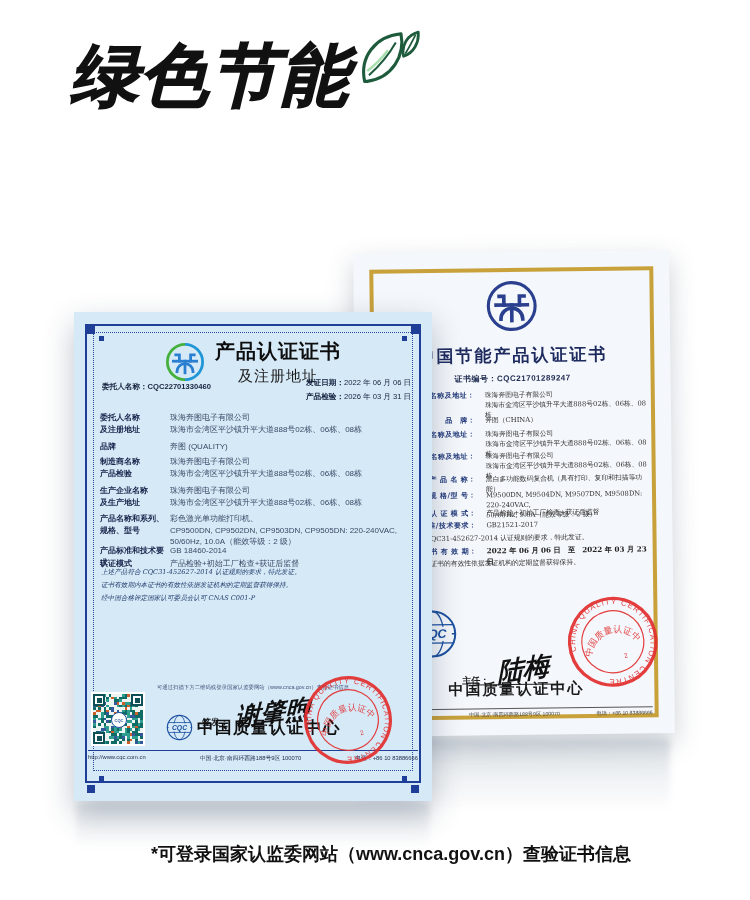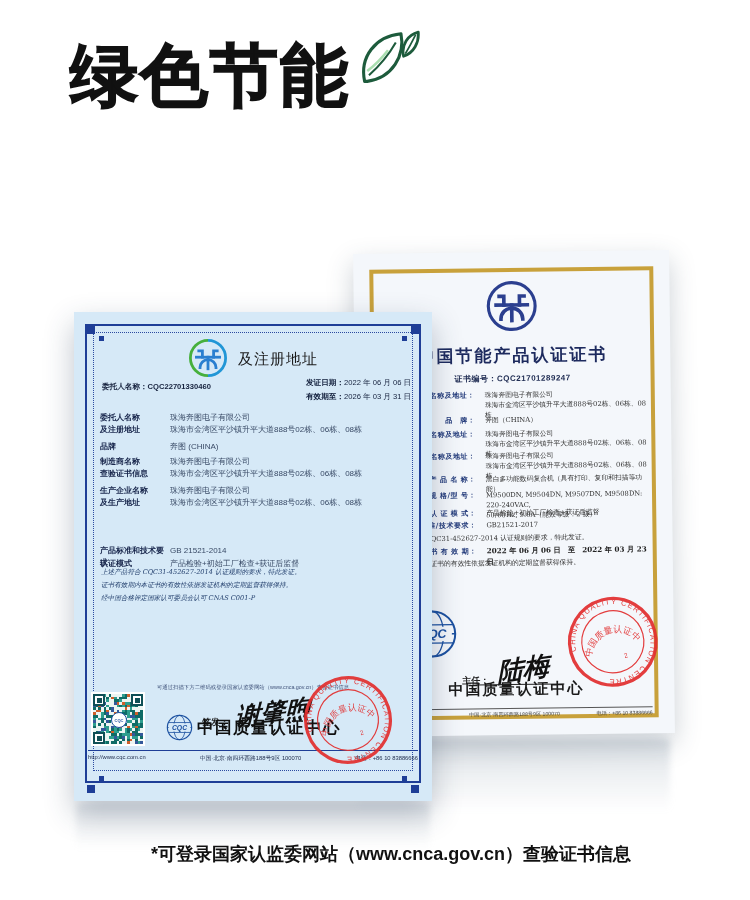--- a/index.html
+++ b/index.html
@@ -1,21 +1,21 @@
 <!DOCTYPE html>
 <html><head>
 <meta charset="utf-8">
 <style>
   html,body{margin:0;padding:0;background:#fff;font-family:"Liberation Sans","DejaVu Sans",sans-serif;}
   .page{position:relative;width:750px;height:900px;background:#fff;overflow:hidden;}
 
   
   .hdr{position:absolute;left:70px;top:40px;}
   .hdr-row{position:relative;}
-  .h1{font-size:68px;line-height:1.05;font-weight:bold;color:#111;letter-spacing:2px;-webkit-text-stroke:1.5px #111;}
+  .h1{font-size:68px;line-height:1.05;font-weight:bold;color:#111;letter-spacing:2px;font-style:italic;-webkit-text-stroke:1.5px #111;}
   .leaves{position:absolute;left:286px;top:-14px;width:64px;height:64px;}
   .sub{margin-top:14px;font-size:24px;font-weight:600;color:#1a1a1a;letter-spacing:.5px;}
 
   
   .certs{position:absolute;left:0;top:0;width:750px;height:900px;}
 
   
   .refl{position:absolute;filter:blur(3px);border-radius:4px;}
   .refl.b{left:358px;top:739px;width:312px;height:72px;background:linear-gradient(to bottom,rgba(170,182,194,.40),rgba(255,255,255,0));}
   .refl.f{left:76px;top:803px;width:354px;height:46px;background:linear-gradient(to bottom,rgba(170,182,194,.30),rgba(255,255,255,0));}
@@ -216,57 +216,65 @@
           <path d="M50,94 a44,44 0 0 1 0,-88" fill="none" stroke="#46b03c" stroke-width="7"></path>
           <g fill="none" stroke="#2a7fd0" stroke-width="7" stroke-linecap="square">
             <path d="M21,48 H79"></path>
             <path d="M36,48 V32 h-9"></path>
             <path d="M64,48 V32 h9"></path>
             <path d="M30,74 a20,20 0 0 1 40,0"></path>
             <path d="M50,48 V77"></path>
           </g>
         </svg>
         <div class="f-titles">
+          <div class="f-title">产品认证证书</div>
           <div class="f-sub">及注册地址</div>
         </div>
       </div>
 
       <div class="f-norow">
         <span class="f-no">委托人名称：CQC22701330460</span>
         <div class="f-dates">
           <div><b>发证日期：</b><span>2022 年 06 月 06 日</span></div>
-          <div><b>有效期至：</b><span>2026 年 03 月 31 日</span></div>
+          <div><b>产品检验：</b><span>2026 年 03 月 31 日</span></div>
         </div>
       </div>
 
       <div class="f-row" style="top:100px">
         <span class="f-lab pre">委托人名称
 及注册地址</span>
         <span class="f-val pre">珠海奔图电子有限公司
 珠海市金湾区平沙镇升平大道888号02栋、06栋、08栋</span>
       </div>
       <div class="f-row" style="top:129px">
         <span class="f-lab">品牌</span>
-        <span class="f-val">奔图 (CHINA)</span>
+        <span class="f-val">奔图 (QUALITY)</span>
       </div>
       <div class="f-row" style="top:144px">
         <span class="f-lab pre">制造商名称
-查验证书信息</span>
+产品检验</span>
         <span class="f-val pre">珠海奔图电子有限公司
 珠海市金湾区平沙镇升平大道888号02栋、06栋、08栋</span>
       </div>
       <div class="f-row" style="top:173px">
         <span class="f-lab pre">生产企业名称
 及生产地址</span>
         <span class="f-val pre">珠海奔图电子有限公司
 珠海市金湾区平沙镇升平大道888号02栋、06栋、08栋</span>
       </div>
+      <div class="f-row" style="top:201px">
+        <span class="f-lab pre">产品名称和系列、
+规格、型号</span>
+        <span class="f-val pre">彩色激光单功能打印机、
+CP9500DN, CP9502DN, CP9503DN, CP9505DN: 220-240VAC,
+50/60Hz, 10.0A（能效等级：2 级）</span>
+      </div>
       <div class="f-row" style="top:233px">
         <span class="f-lab">产品标准和技术要求</span>
-        <span class="f-val">GB 21521-2014</span>
+        <span class="f-val">GB 18460-2014</span>
       </div>
       <div class="f-row" style="top:246px">
         <span class="f-lab">认证模式</span>
         <span class="f-val">产品检验+初始工厂检查+获证后监督</span>
       </div>
 
       <div class="f-note" style="top:256px">上述产品符合 CQC31-452627-2014 认证规则的要求，特此发证。</div>
       <div class="f-note" style="top:269px">证书有效期内本证书的有效性依据发证机构的定期监督获得保持。</div>
       <div class="f-note" style="top:282px">经中国合格评定国家认可委员会认可 CNAS C001-P</div>
 

